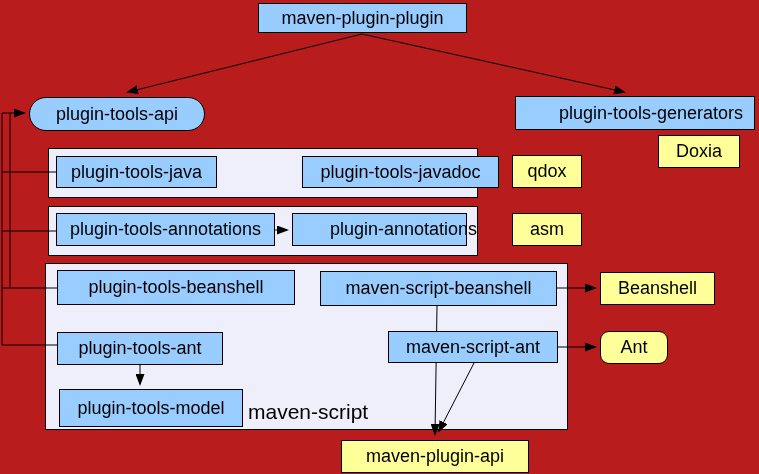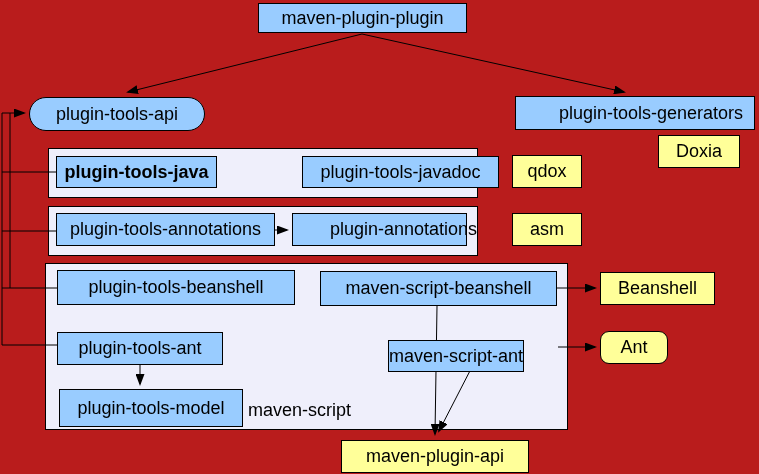--- a/index.html
+++ b/index.html
@@ -13,21 +13,21 @@
   }
   #edge-layer{position:absolute;left:0;top:0;z-index:2;pointer-events:none;}
   .node{
     position:absolute;box-sizing:border-box;border:1px solid #000;z-index:3;
     display:flex;align-items:center;justify-content:center;
     font-size:18px;color:#000;white-space:nowrap;
   }
   .module{background:var(--module-fill,#99CCFF);}
   .library{background:var(--library-fill,#FFFF99);}
   #group-label{
-    position:absolute;left:248px;top:400px;font-size:18px;color:#000;z-index:3;
+    position:absolute;left:248px;top:400px;font-size:21px;color:#000;z-index:3;
   }
 </style>
 </head>
 <body>
 
 <div id="canvas" style="--module-fill: #99CCFF; --library-fill: #FFFF99; --group-fill: #EFEFFB;">
 
   <div class="group" style="left:48px;top:148px;width:430px;height:50px;"></div>
   <div class="group" style="left:48px;top:206px;width:430px;height:50px;"></div>
   <div class="group" style="left:45px;top:263px;width:523px;height:167px;"></div>
@@ -57,30 +57,30 @@
       <line x1="437" y1="306" x2="435" y2="434" marker-end="url(#arrow)"></line>
       <line x1="474" y1="363" x2="439" y2="431" marker-end="url(#arrow)"></line>
     </g>
   </svg>
 
   <div id="nodes">
       <div class="node module" style="left: 258px; top: 3px; width: 209px; height: 30px;">maven-plugin-plugin</div>
       <div class="node module" style="left: 29px; top: 97px; width: 176px; height: 34px; border-radius: 17px;">plugin-tools-api</div>
       <div class="node module" style="left: 515px; top: 96px; width: 240px; height: 34px; padding-left: 32px;">plugin-tools-generators</div>
       <div class="node library" style="left: 658px; top: 135px; width: 82px; height: 33px;">Doxia</div>
-      <div class="node module" style="left: 56px; top: 156px; width: 161px; height: 32px; font-weight: bold;">plugin-tools-java</div>
+      <div class="node module" style="left: 56px; top: 156px; width: 161px; height: 32px;">plugin-tools-java</div>
       <div class="node module" style="left: 270px; top: 156px; width: 197px; height: 32px; margin-left: 32px;">plugin-tools-javadoc</div>
       <div class="node library" style="left: 512px; top: 155px; width: 70px; height: 33px;">qdox</div>
       <div class="node module" style="left: 56px; top: 213px; width: 219px; height: 33px;">plugin-tools-annotations</div>
       <div class="node module" style="left: 292px; top: 213px; width: 175px; height: 33px; padding-left: 48px;">plugin-annotations</div>
       <div class="node library" style="left: 512px; top: 213px; width: 70px; height: 33px;">asm</div>
       <div class="node module" style="left: 57px; top: 270px; width: 238px; height: 35px;">plugin-tools-beanshell</div>
       <div class="node module" style="left: 320px; top: 271px; width: 237px; height: 35px;">maven-script-beanshell</div>
       <div class="node library" style="left: 600px; top: 272px; width: 115px; height: 33px;">Beanshell</div>
       <div class="node module" style="left: 57px; top: 332px; width: 166px; height: 33px;">plugin-tools-ant</div>
-      <div class="node module" style="left: 388px; top: 340px; width: 136px; height: 32px;">maven-script-ant</div>
+      <div class="node module" style="left: 388px; top: 331px; width: 170px; height: 32px;">maven-script-ant</div>
       <div class="node library" style="left: 600px; top: 331px; width: 68px; height: 33px; border-radius: 9px;">Ant</div>
       <div class="node module" style="left: 59px; top: 389px; width: 184px; height: 38px; text-align: center;">plugin-tools-model</div>
       <div class="node library" style="left: 341px; top: 440px; width: 188px; height: 33px;">maven-plugin-api</div>
     </div>
 
   <div id="group-label">maven-script</div>
 </div>
 
 </body></html>

